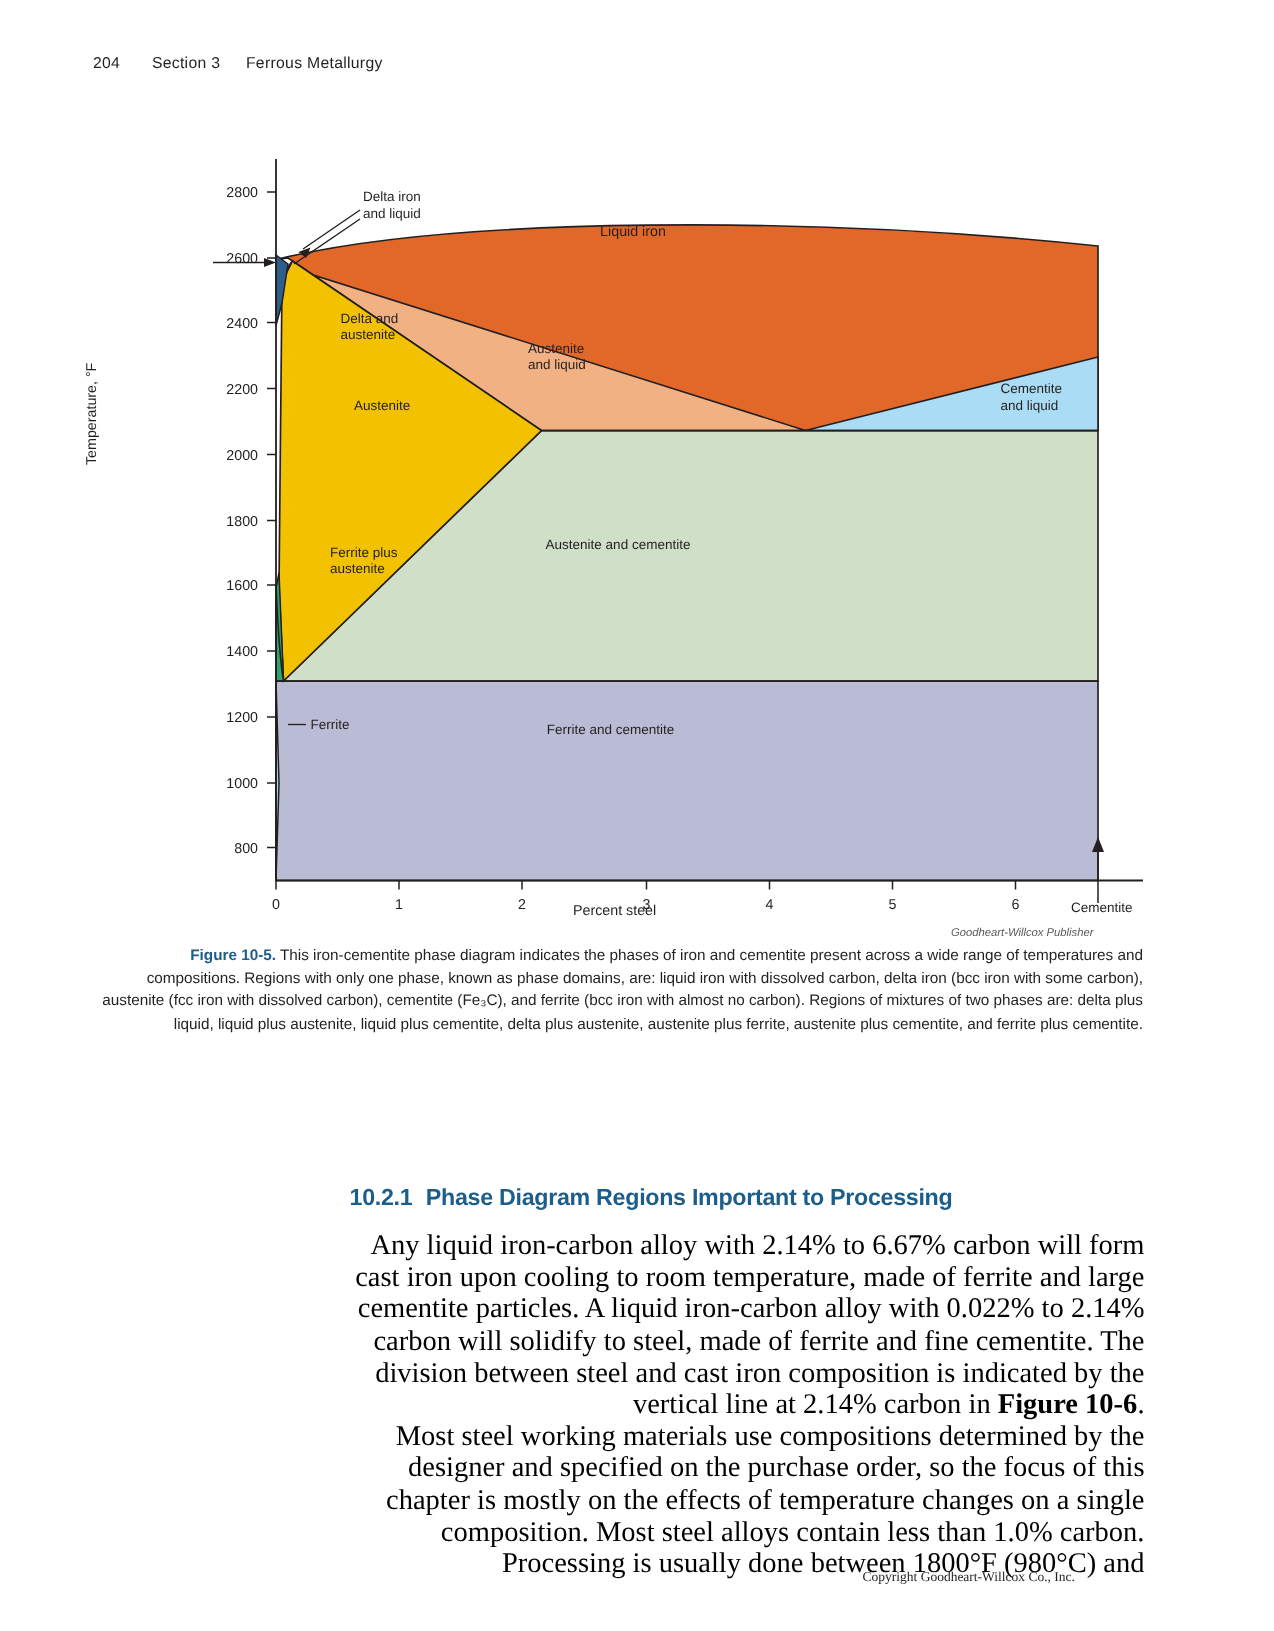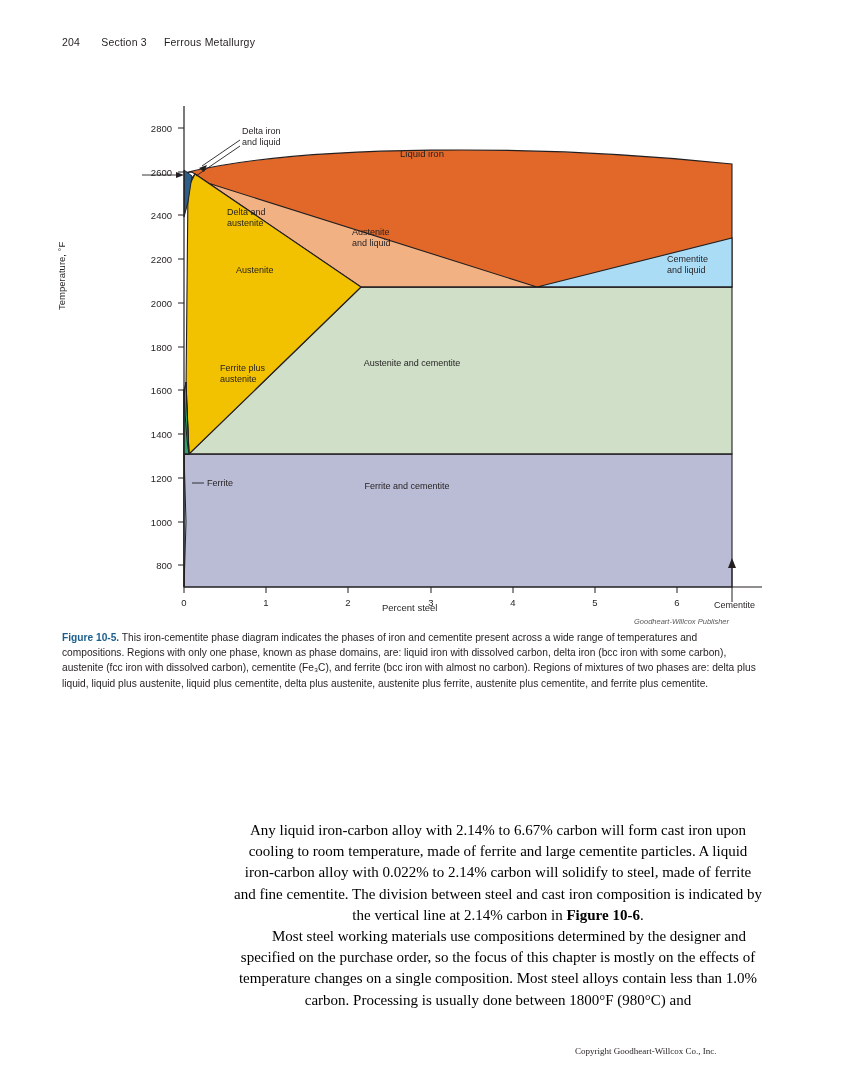--- a/index.html
+++ b/index.html
@@ -54,37 +54,37 @@
     position:absolute;left:652px;top:520px;
     font-family:"Liberation Sans", sans-serif;
     font-size:9px;color:#231f20;
   }
 
   
   .caption{
     position:absolute;left:62px;top:630px;width:700px;
     font-family:"Liberation Sans", sans-serif;
     font-size:10.2px;line-height:15.2px;color:#231f20;
-    text-align:left;
+    text-align:right;
   }
   .caption b.figno{color:#1b5e8c;font-weight:bold;}
 
   
   .section-head{
     position:absolute;left:233px;top:790px;width:530px;
     font-family:"Liberation Sans", sans-serif;
     font-weight:bold;font-size:15.5px;color:#1b5e8c;
     letter-spacing:-0.2px;
   }
   .section-head .num{margin-right:9px;}
   .body-copy{
     position:absolute;left:233px;top:820px;width:530px;
     font-family:"Liberation Serif", serif;
-    font-size:15px;line-height:21.2px;color:#000;
-    text-align:center;
+    font-size:19px;line-height:21.2px;color:#000;
+    text-align:right;
   }
   .body-copy p{margin:0;}
   .body-copy p.indent{text-indent:22px;}
   .footer{
     position:absolute;left:575px;top:1046px;
     font-family:Liberation Serif, serif;
     font-size:9px;color:#231f20;
   }
   .tick-label{
     font-family:"Liberation Sans", sans-serif;
@@ -227,20 +227,23 @@
 
     <div class="xlab">Percent steel</div>
     <div class="cementite-axis">Cementite</div>
     <div class="credit">Goodheart-Willcox Publisher</div>
   </div>
 
   <div class="caption">
     <b class="figno">Figure 10-5.</b><span> This iron-cementite phase diagram indicates the phases of iron and cementite present across a wide range of temperatures and compositions. Regions with only one phase, known as phase domains, are: liquid iron with dissolved carbon, delta iron (bcc iron with some carbon), austenite (fcc iron with dissolved carbon), cementite (Fe₃C), and ferrite (bcc iron with almost no carbon). Regions of mixtures of two phases are: delta plus liquid, liquid plus austenite, liquid plus cementite, delta plus austenite, austenite plus ferrite, austenite plus cementite, and ferrite plus cementite.</span>
   </div>
 
+  <div class="section-head">
+    <span class="num">10.2.1</span><span>Phase Diagram Regions Important to Processing</span>
+  </div>
 
   <div class="body-copy">
     <p><span>Any liquid iron-carbon alloy with 2.14% to 6.67% carbon will form cast iron upon cooling to room temperature, made of ferrite and large cementite particles. A liquid iron-carbon alloy with 0.022% to 2.14% carbon will solidify to steel, made of ferrite and fine cementite. The division between steel and cast iron composition is indicated by the vertical line at 2.14% carbon in </span><b>Figure 10-6</b><span>.</span></p>
     <p class="indent">Most steel working materials use compositions determined by the designer and specified on the purchase order, so the focus of this chapter is mostly on the effects of temperature changes on a single composition. Most steel alloys contain less than 1.0% carbon. Processing is usually done between 1800°F (980°C) and</p>
   </div>
 
   <div class="footer">Copyright Goodheart-Willcox Co., Inc.</div>
 
 </div>
 

